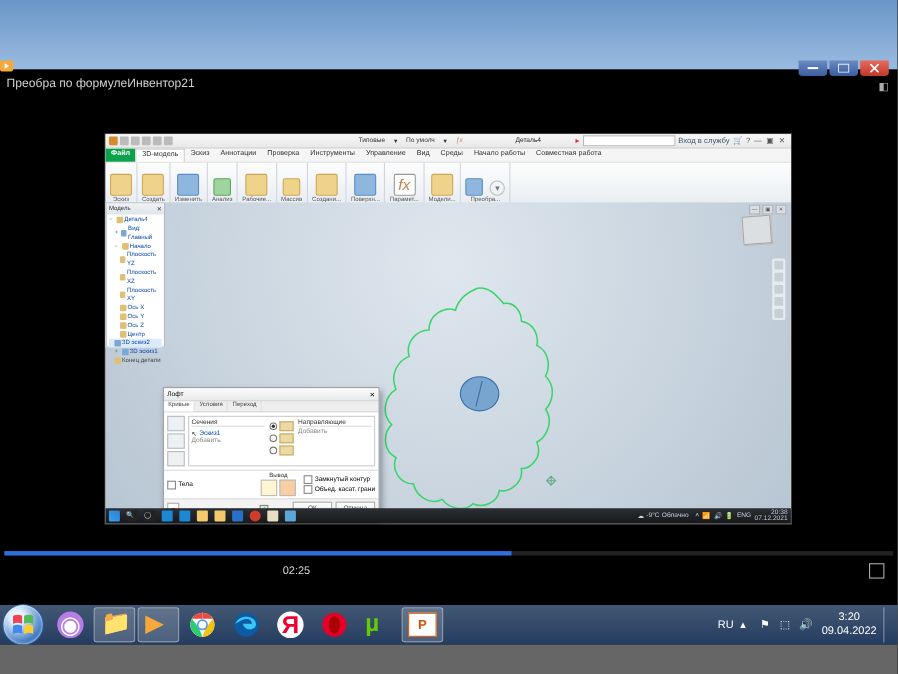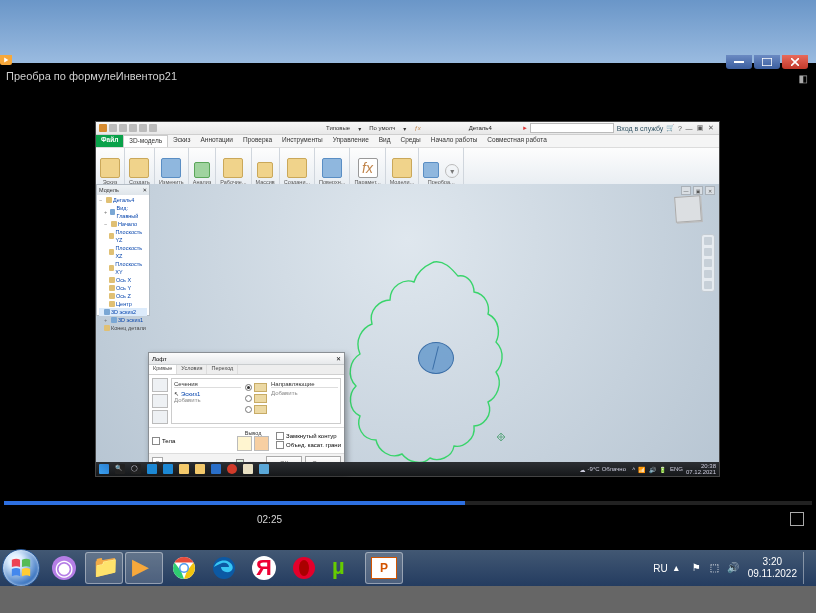--- a/index.html
+++ b/index.html
@@ -559,19 +559,19 @@
     <div class="tb-spacer"></div>
     <div class="tray7">
       <span>RU</span>
       <span class="trayico">▴</span>
       <span class="trayico">⚑</span>
       <span class="trayico">⬚</span>
       <span class="trayico">🔊</span>
     </div>
     <div class="clock7">
       <div>3:20</div>
-      <div>09.11.2022</div>
+      <div>09.04.2022</div>
     </div>
     <div class="showdesk"></div>
   </div>
 
   <div class="matte"></div>
 </div>
 
 </body></html>

